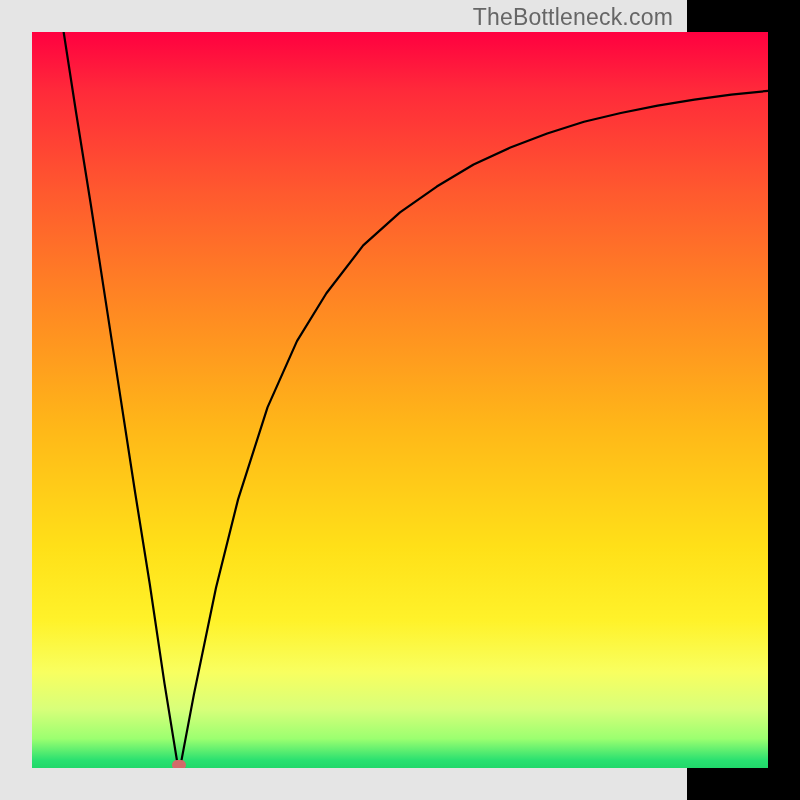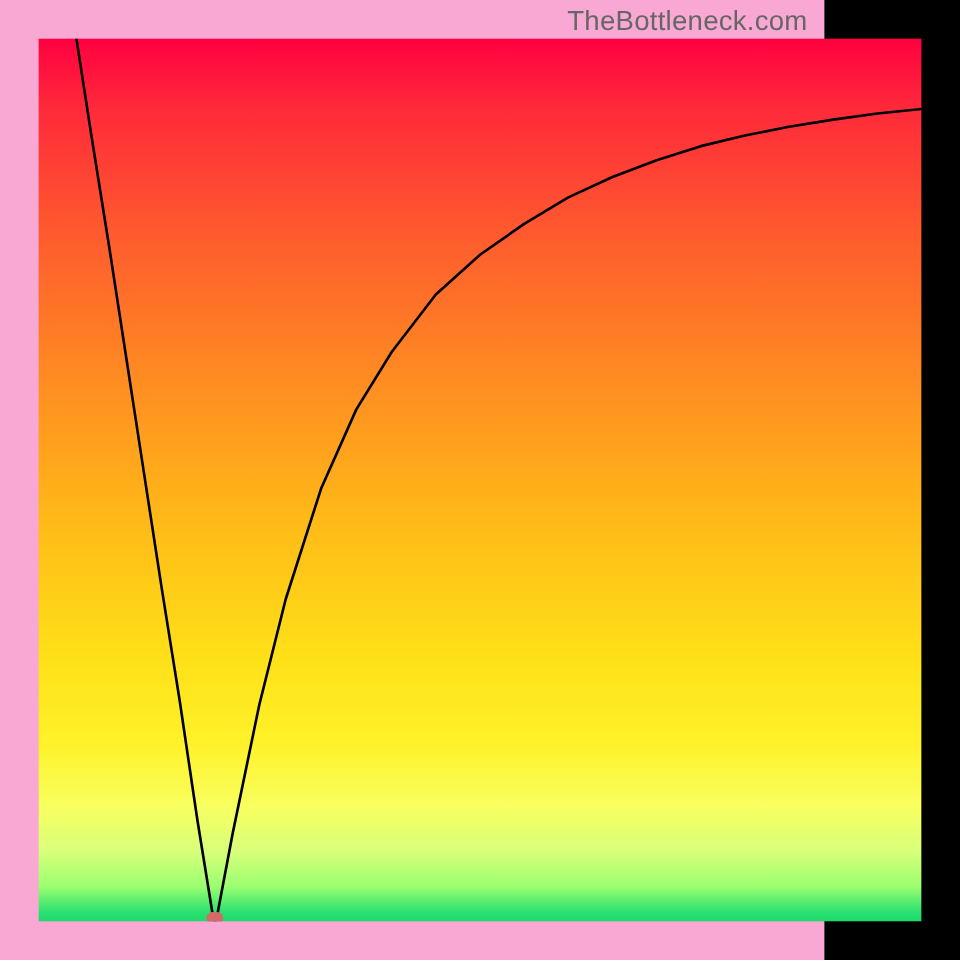--- a/index.html
+++ b/index.html
@@ -8,21 +8,21 @@
     width: 800px;
     height: 800px;
     overflow: hidden;
     background: #000;
     font-family: Arial, Helvetica, sans-serif;
   }
   .frame {
     position: relative;
     width: 687px;
     height: 800px;
-    background: #f9a8d4;
+    background: #e5e5e5;
   }
   .plot-area {
     position: absolute;
     left: 32px;
     top: 32px;
     width: 736px;
     height: 736px;
     overflow: hidden;
   }
   .gradient-bg {

